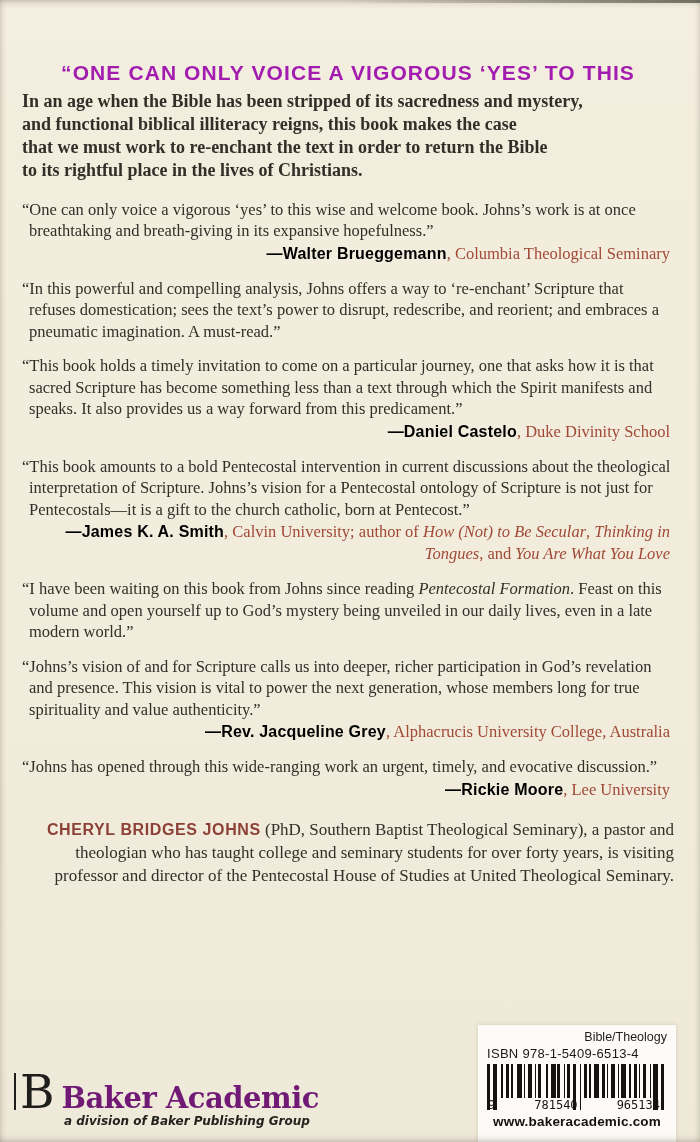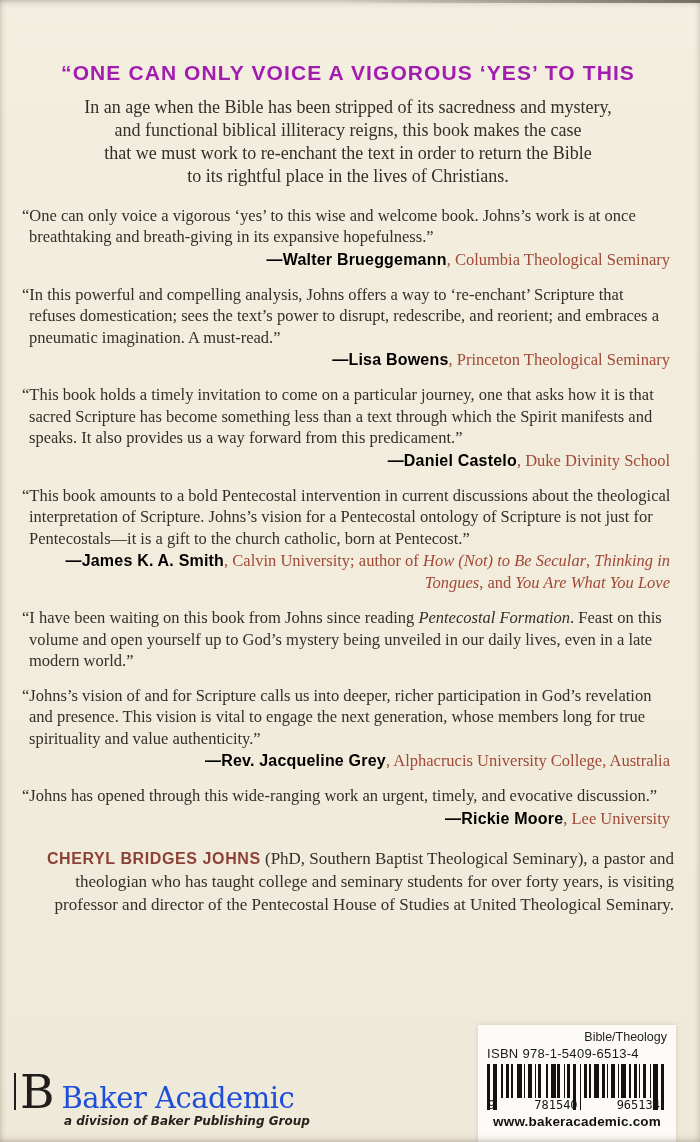--- a/index.html
+++ b/index.html
@@ -21,21 +21,21 @@
     background:linear-gradient(to left,rgba(70,68,58,.70),rgba(70,68,58,0));
   }
   .content{padding:56px 26px 0 22px;position:relative;z-index:2;}
 
   .headline{
     text-align:center;color:#a21caf;
     font-family:"Liberation Sans",sans-serif;font-weight:bold;
     font-size:21px;line-height:1.6;letter-spacing:1.1px;
   }
   .intro{
-    margin-top:6px;text-align:center;font-size:18px;line-height:23px;color:#332e28;
+    font-size:18px;line-height:23px;color:#332e28;font-weight:bold;
   }
 
   .blurbs{margin-top:17px;}
   .blurb{margin-bottom:13px;}
   .quote{
     font-size:16.5px;line-height:21.5px;color:#332e28;
     text-indent:-7px;padding-left:7px;margin:0;
   }
   .attrib{
     text-align:right;margin-top:1px;line-height:22px;padding-right:4px;
@@ -61,22 +61,22 @@
   .publisher{position:absolute;left:14px;top:1068px;z-index:3;}
   .logo-row{display:flex;align-items:baseline;}
   .logo-b{
     font-family:"DejaVu Serif",serif;font-size:47px;line-height:1;color:#1f1e1b;
     position:relative;padding-left:6px;
   }
   .logo-b::before{
     content:"";position:absolute;left:0;top:5px;bottom:5px;width:2px;background:#1f1e1b;
   }
   .logo-name{
-    font-family:"DejaVu Serif",serif;font-weight:normal;font-size:29px;
-    color:#1d4ed8;margin-left:7px;letter-spacing:-.5px;
+    font-family:"DejaVu Serif",serif;font-weight:bold;font-size:29px;
+    color:#701a75;margin-left:7px;letter-spacing:-.5px;
   }
   .logo-tagline{
     font-family:"DejaVu Sans",sans-serif;font-style:italic;font-weight:bold;
     font-size:12px;color:#23221d;margin:-1px 0 12px 50px;
   }
 
   .barcode-box{
     position:absolute;left:478px;top:1025px;width:198px;bottom:0;z-index:3;
     background:#fcfbf7;box-sizing:border-box;padding:5px 9px 0 9px;
     box-shadow:0 0 4px rgba(120,110,90,.25);
@@ -119,35 +119,34 @@
     <div>to its rightful place in the lives of Christians.</div>
   </div>
 
   <div class="blurbs" id="blurbs">
       <div class="blurb">
         <p class="quote"><span>“One can only voice a vigorous ‘yes’ to this wise and welcome book. Johns’s work is at once breathtaking and breath-giving in its expansive hopefulness.”</span></p>
         <div class="attrib"><span class="name">—Walter Brueggemann</span><span class="affil"><span>, Columbia Theological Seminary</span></span></div>
       </div>
       <div class="blurb">
         <p class="quote"><span>“In this powerful and compelling analysis, Johns offers a way to ‘re-enchant’ Scripture that refuses domestication; sees the text’s power to disrupt, redescribe, and reorient; and embraces a pneumatic imagination. A must-read.”</span></p>
-        <div class="attrib"><span class="name">—Lisa Bowens</span><span class="affil"><span>, Princeton Theological Seminary</span></span></div>
       </div>
       <div class="blurb">
         <p class="quote"><span>“This book holds a timely invitation to come on a particular journey, one that asks how it is that sacred Scripture has become something less than a text through which the Spirit manifests and speaks. It also provides us a way forward from this predicament.”</span></p>
         <div class="attrib"><span class="name">—Daniel Castelo</span><span class="affil"><span>, Duke Divinity School</span></span></div>
       </div>
       <div class="blurb">
         <p class="quote"><span>“This book amounts to a bold Pentecostal intervention in current discussions about the theological interpretation of Scripture. Johns’s vision for a Pentecostal ontology of Scripture is not just for Pentecostals—it is a gift to the church catholic, born at Pentecost.”</span></p>
         <div class="attrib"><span class="name">—James K. A. Smith</span><span class="affil"><span>, Calvin University; author of </span><span class="it">How (Not) to Be Secular</span><span>, </span><span class="it">Thinking in Tongues</span><span>, and </span><span class="it">You Are What You Love</span></span></div>
       </div>
       <div class="blurb">
         <p class="quote"><span>“I have been waiting on this book from Johns since reading </span><span class="it">Pentecostal Formation</span><span>. Feast on this volume and open yourself up to God’s mystery being unveiled in our daily lives, even in a late modern world.”</span></p>
       </div>
       <div class="blurb">
-        <p class="quote"><span>“Johns’s vision of and for Scripture calls us into deeper, richer participation in God’s revelation and presence. This vision is vital to engage the next generation, whose members long for true spirituality and value authenticity.”</span></p>
+        <p class="quote"><span>“Johns’s vision of and for Scripture calls us into deeper, richer participation in God’s revelation and presence. This vision is vital to power the next generation, whose members long for true spirituality and value authenticity.”</span></p>
         <div class="attrib"><span class="name">—Rev. Jacqueline Grey</span><span class="affil"><span>, Alphacrucis University College, Australia</span></span></div>
       </div>
       <div class="blurb">
         <p class="quote"><span>“Johns has opened through this wide-ranging work an urgent, timely, and evocative discussion.”</span></p>
         <div class="attrib"><span class="name">—Rickie Moore</span><span class="affil"><span>, Lee University</span></span></div>
       </div>
     </div>
 
   <p class="bio" id="bio"><span class="bio-name">CHERYL BRIDGES JOHNS</span><span> (PhD, Southern Baptist Theological Seminary), a pastor and theologian who has taught college and seminary students for over forty years, is visiting professor and director of the Pentecostal House of Studies at United Theological Seminary.</span></p>
 

